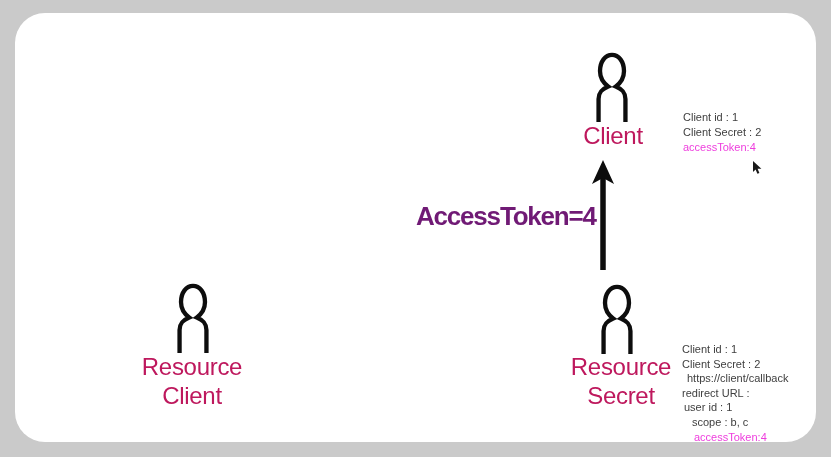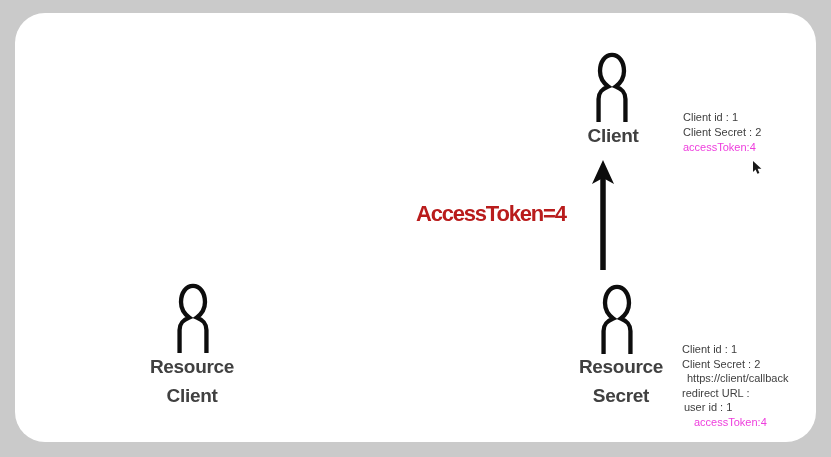--- a/index.html
+++ b/index.html
@@ -15,24 +15,24 @@
     left: 15px; top: 13px;
     width: 801px; height: 429px;
     background: #ffffff;
     border-radius: 30px;
   }
   .abs { position: absolute; }
 
   .actor-label {
     position: absolute;
     text-align: center;
-    font-weight: bold;
-    font-size: 19px;
+    font-weight: normal;
+    font-size: 24px;
     line-height: 29px;
-    color: #404040;
+    color: #be185d;
     letter-spacing: -0.3px;
   }
   .person-icon svg { display: block; }
 
   .info-block {
     position: absolute;
     font-size: 11px;
     line-height: 15px;
     color: #404040;
     white-space: nowrap;
@@ -42,24 +42,24 @@
   .info-line.ind-b { padding-left: 2px; }
   .info-line.ind-c { padding-left: 10px; }
   .token-line {
     font-weight: normal;
     color: #ee3ddd;
   }
   .token-line.ind-d { padding-left: 12px; }
 
   .arrow-label {
     position: absolute;
-    font-size: 22px;
+    font-size: 26px;
     font-weight: bold;
     letter-spacing: -1.2px;
-    color: #b91c1c;
+    color: #701a75;
     white-space: nowrap;
   }
 </style>
 </head>
 <body>
 
 <div class="panel"></div>
 
 <div class="abs person-icon" style="left:588px; top:49px; width:48px; height:74px;">
   <svg width="48" height="74" viewBox="0 0 100 150" fill="none">
@@ -98,20 +98,21 @@
   <div>Resource</div>
   <div>Secret</div>
 </div>
 
 <div class="info-block server" style="left:682px; top:342px;">
   <div class="info-line">Client id : 1</div>
   <div class="info-line">Client Secret : 2</div>
   <div class="info-line ind-a">https://client/callback</div>
   <div class="info-line">redirect URL :</div>
   <div class="info-line ind-b">user id : 1</div>
+  <div class="info-line ind-c">scope : b, c</div>
   <div class="token-line ind-d">accessToken:4</div>
 </div>
 
 <div class="abs person-icon" style="left:169px; top:280px; width:48px; height:74px;">
   <svg width="48" height="74" viewBox="0 0 100 150" fill="none">
     <path d="M22,150 L22,102 C22,87 30,81 42,76 C31,68 25,57 25,44 C25,24 36,10 50,10 C64,10 75,24 75,44 C75,57 69,68 58,76 C70,81 78,87 78,102 L78,150" stroke="#0d0d0d" stroke-width="9" fill="none"></path>
   </svg>
 </div>
 <div class="actor-label" style="left:132px; top:352px; width:120px;">
   <div>Resource</div>

